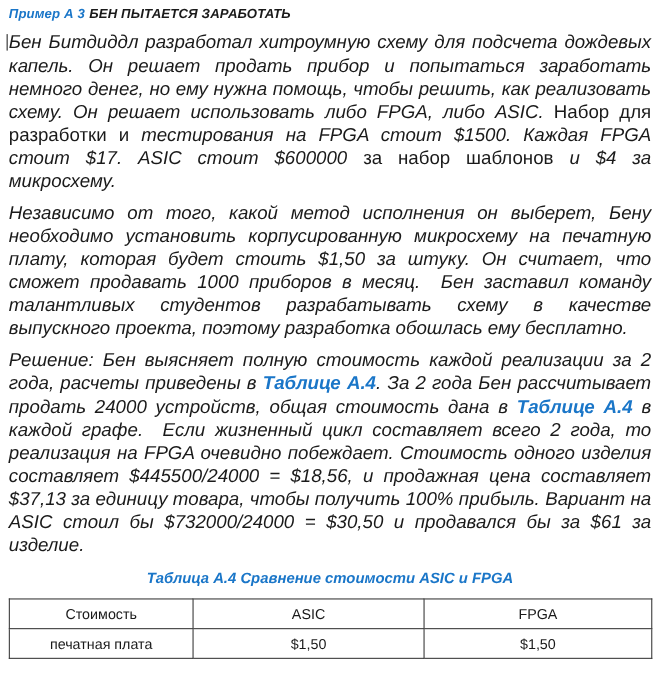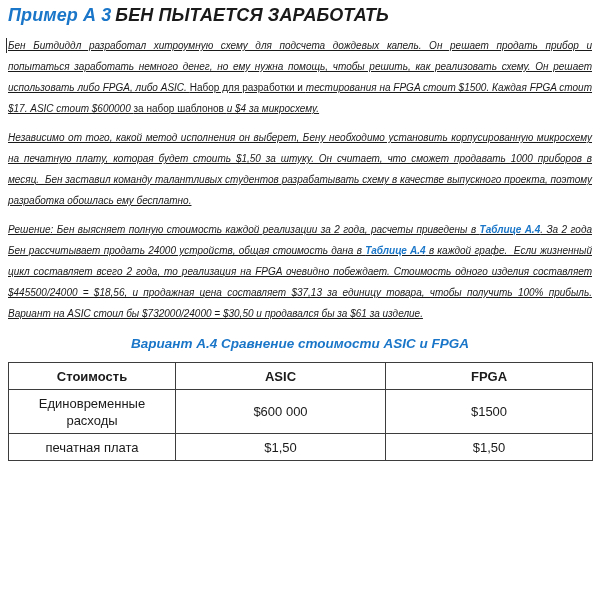--- a/index.html
+++ b/index.html
@@ -3,34 +3,33 @@
 <meta charset="utf-8">
 <style>
   * { margin: 0; padding: 0; box-sizing: border-box; }
   html, body { width: 600px; height: 615px; background: #ffffff; overflow: hidden; }
   body {
     font-family: "Liberation Sans", sans-serif;
     color: #1a1a1a;
     padding: 5px 8px 0 8px;
   }
   .heading {
-    font-size: 18px;
+    font-size: 12px;
     font-weight: bold;
     font-style: italic;
     margin-bottom: 9px;
     letter-spacing: 0.1px;
   }
   .heading .ex-label { color: var(--blue); margin-right: 4px; }
   .para {
-    font-size: 10px;
+    font-size: 17px;
     line-height: 21px;
     text-align: justify;
     margin-bottom: 8px;
     position: relative;
-    text-decoration: underline;
   }
   .para span.i { font-style: italic; }
   .para span.r { font-style: normal; }
   .para span.link {
     font-style: italic;
     font-weight: bold;
     color: var(--blue);
     cursor: pointer;
   }
   .caret {
@@ -58,21 +57,21 @@
   table.cost col.c1 { width: 167px; }
   table.cost col.c2 { width: 210px; }
   table.cost col.c3 { width: 207px; }
   table.cost th, table.cost td {
     border: 1.5px solid #3d3d3d;
     text-align: center;
     vertical-align: middle;
     padding: 4px 6px;
     line-height: 17px;
   }
-  table.cost th { font-weight: bold; height: 27px; margin-left: 36px; }
+  table.cost th { font-weight: normal; height: 27px; margin-left: 36px; }
   tr.r-nre td { height: 44px; }
   tr.r-chip td, tr.r-pcb td { height: 27px; }
   td .wrap-narrow { display: inline-block; max-width: 122px; }
 </style>
 </head>
 <body>
 
 <div>
 
   <div class="heading">
@@ -81,41 +80,36 @@
 
   <div class="para">
     <span class="caret"></span>
   <span class="i">Бен Битдиддл разработал хитроумную схему для подсчета дождевых капель. Он решает продать прибор и попытаться заработать немного денег, но ему нужна помощь, чтобы решить, как реализовать схему. Он решает использовать либо FPGA, либо ASIC. </span><span class="r">Набор для разработки и </span><span class="i">тестирования на FPGA стоит $1500. Каждая FPGA стоит $17. ASIC стоит $600000 </span><span class="r">за набор шаблонов </span><span class="i">и $4 за микросхему.</span></div>
 
   <div class="para"><span class="i">Независимо от того, какой метод исполнения он выберет, Бену необходимо установить корпусированную микросхему на печатную плату, которая будет стоить $1,50 за штуку. Он считает, что сможет продавать 1000 приборов в месяц.&nbsp; Бен заставил команду талантливых студентов разрабатывать схему в качестве выпускного проекта, поэтому разработка обошлась ему бесплатно.</span></div>
 
 
   <div class="para"><span class="i">Решение: Бен выясняет полную стоимость каждой реализации за 2 года, расчеты приведены в </span><span class="link">Таблице А.4</span><span class="i">. За 2 года Бен рассчитывает продать 24000 устройств, общая стоимость дана в </span><span class="link">Таблице А.4</span><span class="i"> в каждой графе.&nbsp; Если жизненный цикл составляет всего 2 года, то реализация на FPGA очевидно побеждает. Стоимость одного изделия составляет $445500/24000 = $18,56, и продажная цена составляет $37,13 за единицу товара, чтобы получить 100% прибыль. Вариант на ASIC стоил бы $732000/24000 = $30,50 и продавался бы за $61 за изделие.</span></div>
 
-  <div class="tbl-caption">Вариант А.4 Сравнение стоимости ASIC и FPGA</div>
+  <div class="tbl-caption">Таблица А.4 Сравнение стоимости ASIC и FPGA</div>
 
   <table class="cost">
     <colgroup>
         <col class="c1">
         <col class="c2">
         <col class="c3">
       </colgroup>
     <thead>
       <tr>
         <th>Стоимость</th>
         <th>ASIC</th>
         <th>FPGA</th>
       </tr>
     </thead>
     <tbody>
-      <tr class="r-nre">
-        <td><span class="wrap-narrow">Единовременные расходы</span></td>
-        <td>$600 000</td>
-        <td>$1500</td>
-      </tr>
       <tr class="r-pcb">
         <td>печатная плата</td>
         <td>$1,50</td>
         <td>$1,50</td>
       </tr>
 
     </tbody>
   </table>
 
 </div>

